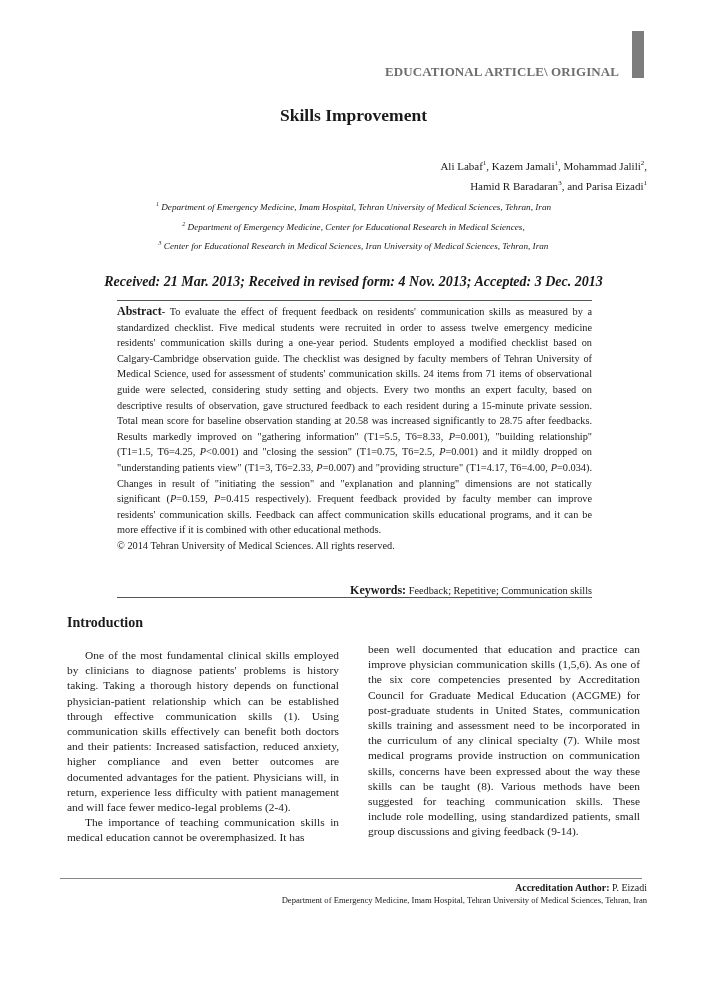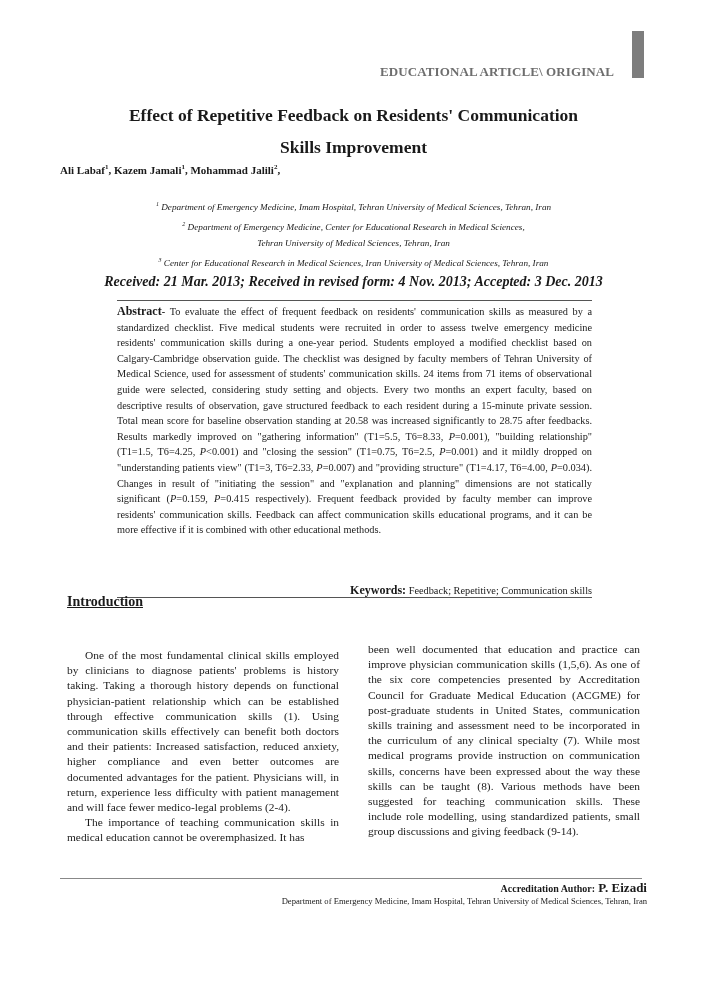--- a/index.html
+++ b/index.html
@@ -1,80 +1,82 @@
 <!DOCTYPE html>
 <html><head>
 <meta charset="utf-8">
 <style>
   html, body { margin: 0; padding: 0; background: #ffffff; }
   body { width: 707px; height: 1000px; position: relative; overflow: hidden;
          font-family: "Liberation Serif", "DejaVu Serif", serif; color: #1a1a1a; }
   .abs { position: absolute; text-align: right; }
-  .header-label { left: 380px; top: 64px; width: 244px; text-align: left;
+  .header-label { left: 380px; top: 64px; width: 244px; text-align: center;
     font-size: 13px; font-weight: bold; color: #6e6e6e; letter-spacing: 0.1px; white-space: nowrap; }
   .header-bar { left: 632px; top: 31px; width: 12px; height: 47px; background: #7d7d7d; }
   .title { left: 60px; top: 99px; width: 587px; text-align: center; font-size: 17.5px;
     font-weight: bold; line-height: 32px; }
-  .authors { left: 60px; top: 155px; width: 587px; text-align: left; font-size: 11px;
-    font-weight: bold; line-height: 25px; }
+  .authors { left: 60px; top: 155px; width: 587px; text-align: right; font-size: 11px;
+    font-weight: normal; line-height: 17px; }
   .authors sup { font-size: 7px; }
   .affils { left: 60px; top: 196px; width: 587px; text-align: center; font-size: 9.2px;
     font-style: italic; line-height: 16.5px; }
   .affils sup { font-size: 6px; }
   .received { left: 60px; top: 274px; width: 587px; text-align: center; font-size: 14px;
     font-style: italic; font-weight: bold; }
   .rule-top { left: 117px; top: 300px; width: 475px; height: 1px; background: #555; }
   .abstract { left: 117px; top: 304px; width: 475px; font-size: 10.3px; line-height: 15.6px;
     text-align: justify; }
   .abstract .lead { font-weight: bold; font-size: 12px; }
   .abstract .para { margin: 0; }
   .keywords { left: 117px; top: 583px; width: 475px; font-size: 10.3px; }
   .keywords .lead { font-weight: bold; font-size: 12px; }
   .rule-kw { left: 117px; top: 597px; width: 475px; height: 1px; background: #555; }
-  .intro-heading { left: 67px; top: 594px; font-size: 14px; font-weight: bold; text-decoration: underline; }
+  .intro-heading { left: 67px; top: 615px; font-size: 14px; font-weight: bold; }
   .col { font-size: 11.4px; line-height: 15.2px; text-align: justify; }
   .col-left { left: 67px; top: 648px; width: 272px; }
   .col-right { left: 368px; top: 610px; width: 272px; }
   .col p { margin: 0; text-indent: 18px; }
   .col p.no-indent { text-indent: 0; margin-top: 32px; }
   .rule-foot { left: 60px; top: 878px; width: 582px; height: 1px; background: #888; }
   .corr { left: 67px; top: 882px; width: 580px; font-size: 8.6px; line-height: 11.5px; }
   .corr .lead { font-weight: bold; font-size: 10px; }
-  .corr .name { font-size: 13px; font-weight: bold; }
+  .corr .name { font-size: 10px; }
   i.p { font-style: italic; }
 </style>
 </head>
 <body>
 
 <div class="abs header-label">EDUCATIONAL ARTICLE\ ORIGINAL</div>
 <div class="abs header-bar"></div>
 
 <div class="abs title">
-  <div>Effect of Repetitive Feedback on Residents' Communication</div>
   <div>Skills Improvement</div>
 </div>
 
 <div class="abs authors">
   <div>
     <span>Ali Labaf</span><sup>1</sup><span>, </span><span>Kazem Jamali</span><sup>1</sup><span>, </span><span>Mohammad Jalili</span><sup>2</sup><span>,</span>
   </div>
+  <div>
+    <span>Hamid R Baradaran</span><sup>3</sup><span>, and </span><span>Parisa Eizadi</span><sup>1</sup>
+  </div>
 </div>
 
 <div class="abs affils">
   <div><sup>1</sup> <span>Department of Emergency Medicine, Imam Hospital, Tehran University of Medical Sciences, Tehran, Iran</span></div>
   <div><sup>2</sup> <span>Department of Emergency Medicine, Center for Educational Research in Medical Sciences,</span></div>
-  <div>Tehran University of Medical Sciences, Tehran, Iran</div>
   <div><sup>3</sup> <span>Center for Educational Research in Medical Sciences, Iran University of Medical Sciences, Tehran, Iran</span></div>
 </div>
 
 <div class="abs received">Received: 21 Mar. 2013; Received in revised form: 4 Nov. 2013; Accepted: 3 Dec. 2013</div>
 
 <div class="abs rule-top"></div>
 <div class="abs abstract">
   <p class="para"><span class="lead">Abstract</span><span class="lead" style="font-size:10.3px">- </span><span>To evaluate the effect of frequent feedback on residents' communication skills as measured by a standardized checklist. Five medical students were recruited in order to assess twelve emergency medicine residents' communication skills during a one-year period. Students employed a modified checklist based on Calgary-Cambridge observation guide. The checklist was designed by faculty members of Tehran University of Medical Science, used for assessment of students' communication skills. 24 items from 71 items of observational guide were selected, considering study setting and objects. Every two months an expert faculty, based on descriptive results of observation, gave structured feedback to each resident during a 15-minute private session. Total mean score for baseline observation standing at 20.58 was increased significantly to 28.75 after feedbacks. Results markedly improved on "gathering information" (T1=5.5, T6=8.33, </span><i class="p">P</i><span>=0.001), "building relationship" (T1=1.5, T6=4.25, </span><i class="p">P</i><span>&lt;0.001) and "closing the session" (T1=0.75, T6=2.5, </span><i class="p">P</i><span>=0.001) and it mildly dropped on "understanding patients view" (T1=3, T6=2.33, </span><i class="p">P</i><span>=0.007) and "providing structure" (T1=4.17, T6=4.00, </span><i class="p">P</i><span>=0.034). Changes in result of "initiating the session" and "explanation and planning" dimensions are not statically significant (</span><i class="p">P</i><span>=0.159, </span><i class="p">P</i><span>=0.415 respectively). Frequent feedback provided by faculty member can improve residents' communication skills. Feedback can affect communication skills educational programs, and it can be more effective if it is combined with other educational methods.</span></p>
+  <div style="text-align:left">© 2014 Tehran University of Medical Sciences. All rights reserved.</div>
 </div>
 
 <div class="abs keywords"><span class="lead">Keywords:</span><span> Feedback; Repetitive; Communication skills</span></div>
 <div class="abs rule-kw"></div>
 
 <div class="abs intro-heading">Introduction</div>
 <div class="abs col col-left">
   <p>One of the most fundamental clinical skills employed by clinicians to diagnose patients' problems is history taking. Taking a thorough history depends on functional physician-patient relationship which can be established through effective communication skills (1). Using communication skills effectively can benefit both doctors and their patients: Increased satisfaction, reduced anxiety, higher compliance and even better outcomes are documented advantages for the patient. Physicians will, in return, experience less difficulty with patient management and will face fewer medico-legal problems (2-4).</p>
   <p>The importance of teaching communication skills in medical education cannot be overemphasized. It has</p>
 </div>

